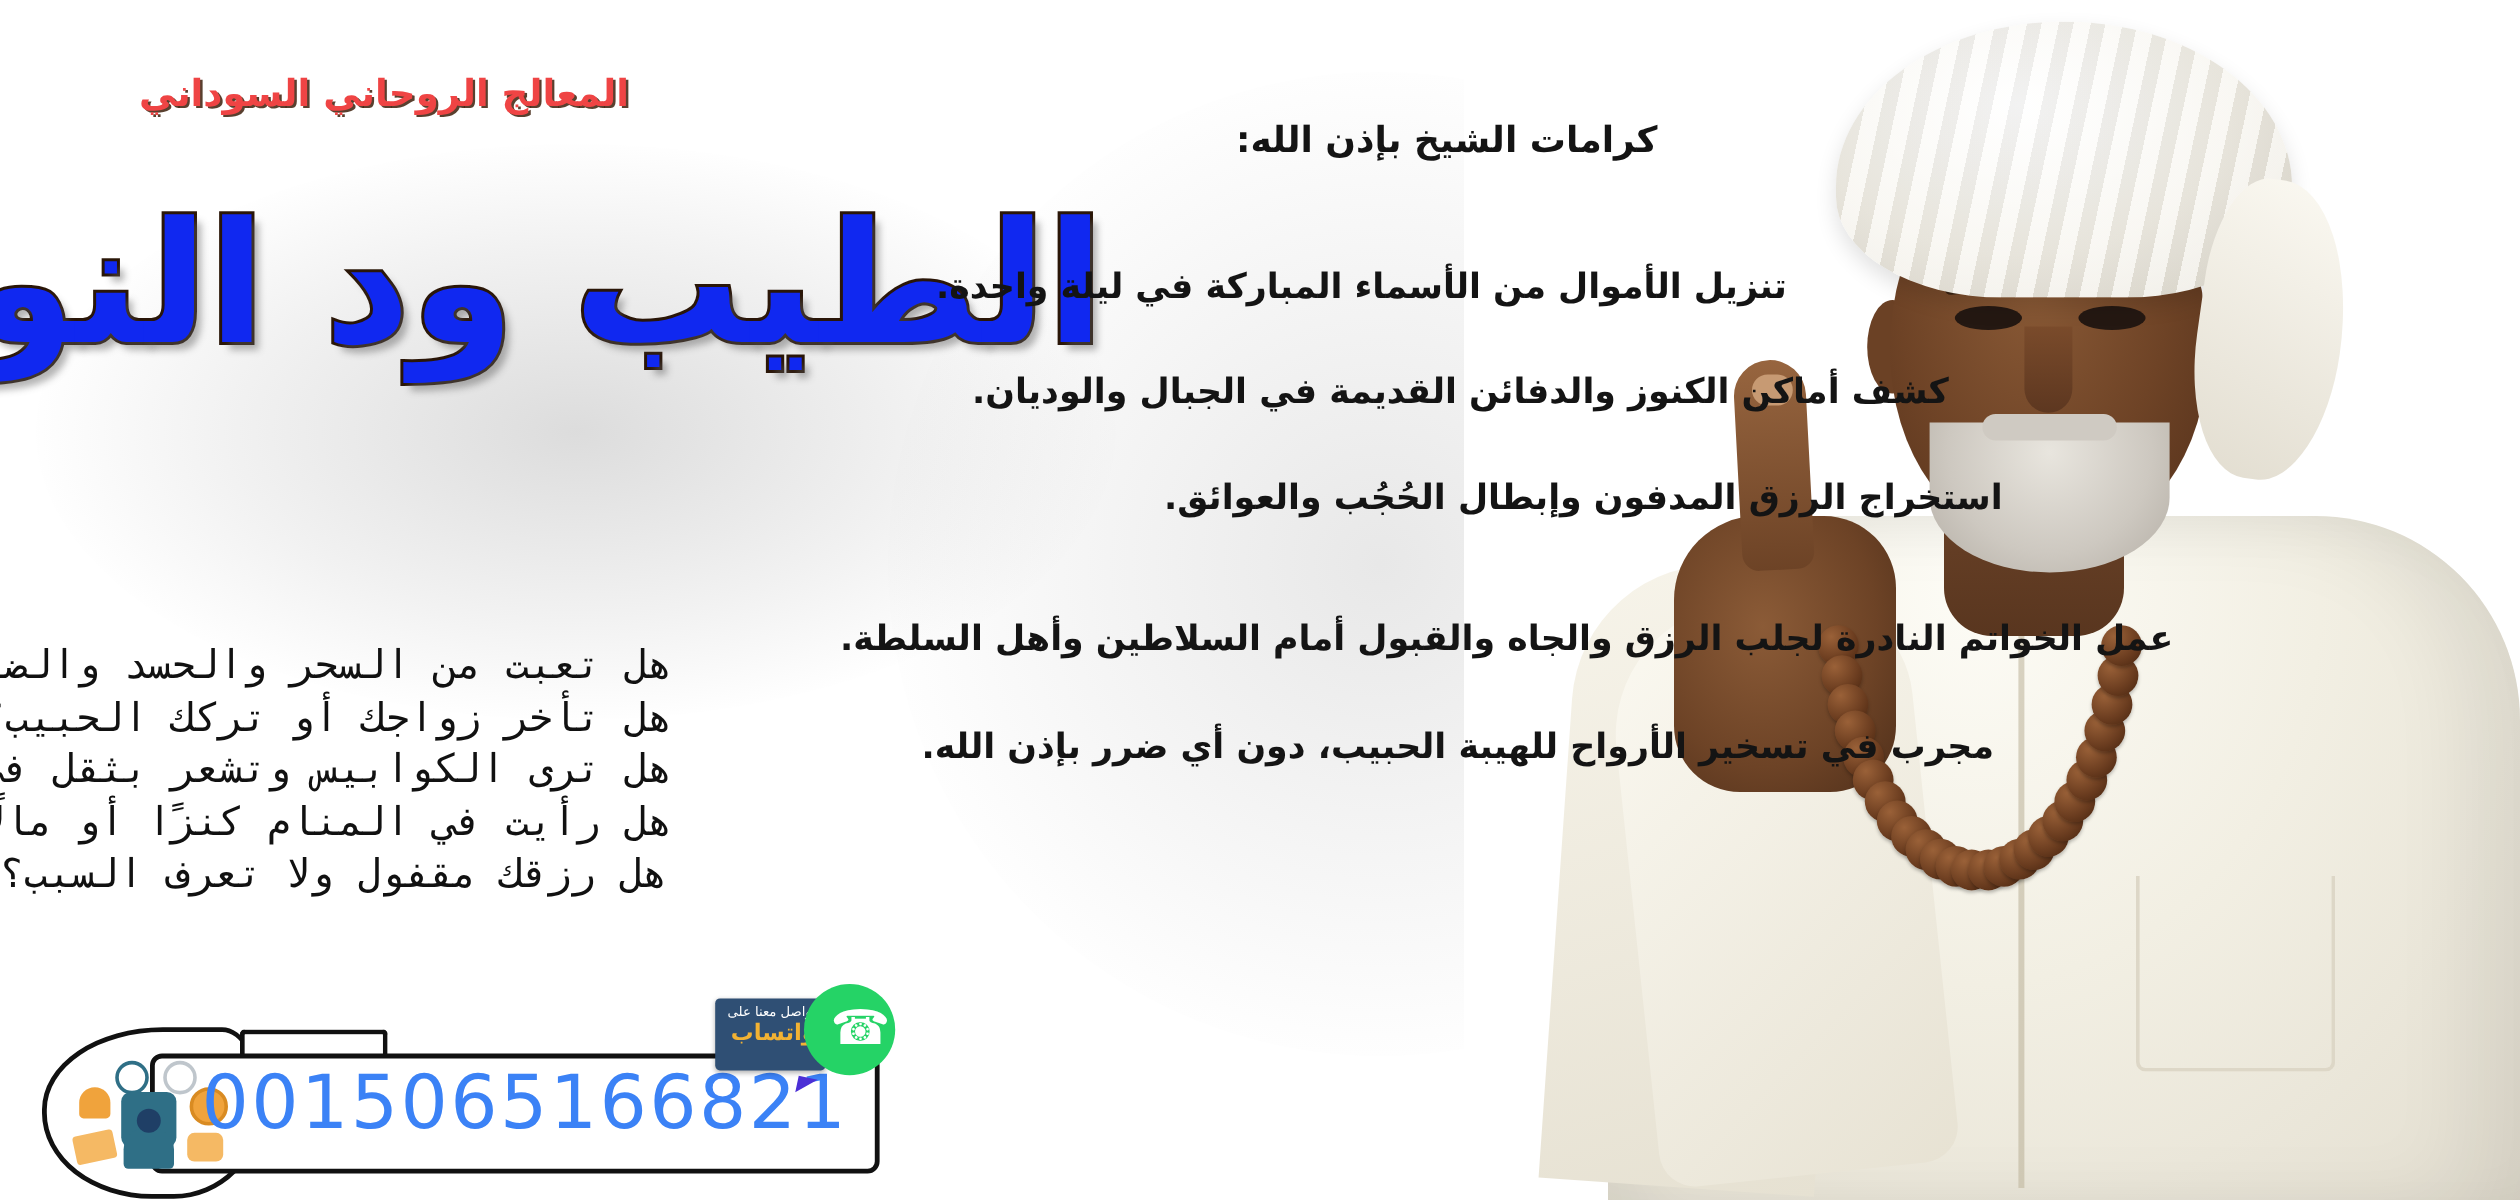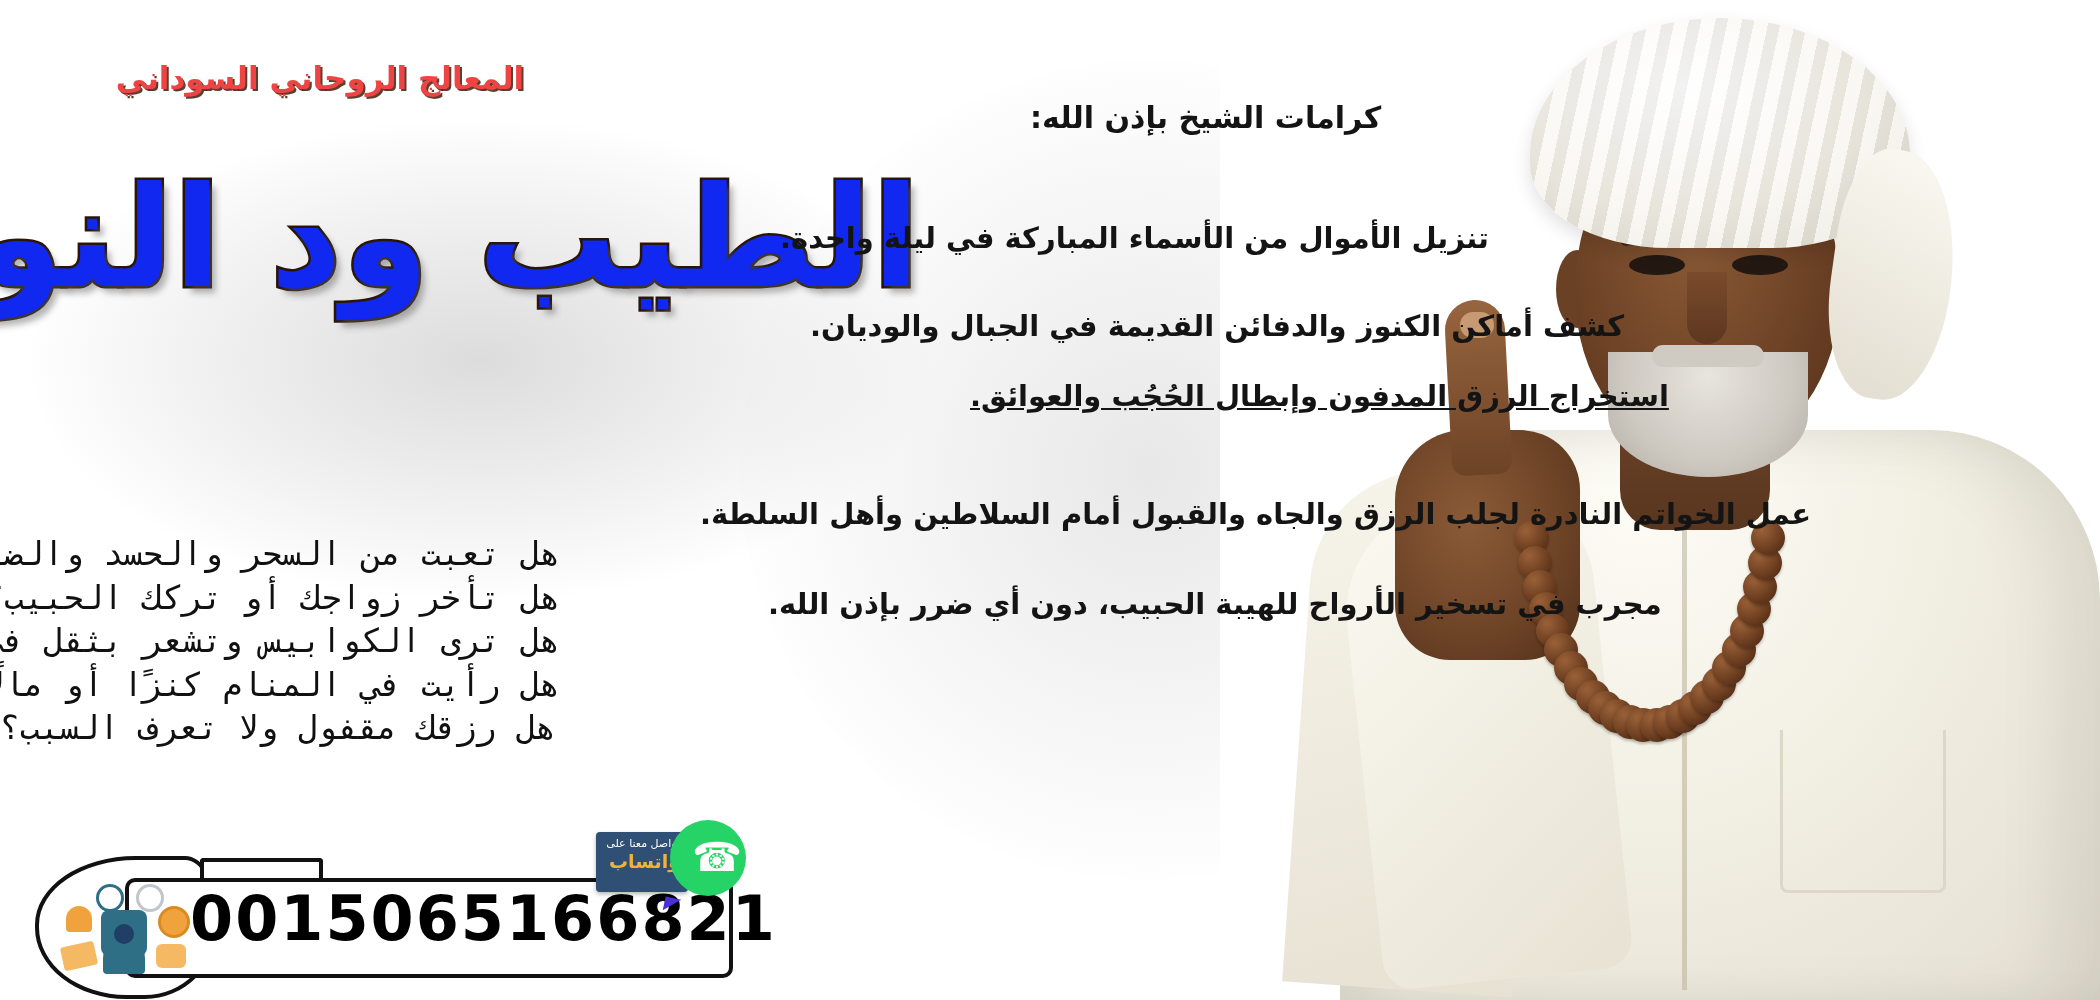--- a/index.html
+++ b/index.html
@@ -99,21 +99,21 @@
     text-align:left;
     font-family:"DejaVu Sans",sans-serif;
     font-weight:700;
     font-size:29px;
     color:#141414;
     white-space:nowrap;
     letter-spacing:.5px;
   }
   .bullets li:nth-child(1){margin-top:86px;padding-left:80px;}
   .bullets li:nth-child(2){margin-top:54px;padding-left:110px;}
-  .bullets li:nth-child(3){margin-top:36px;padding-left:270px;text-decoration:underline;}
+  .bullets li:nth-child(3){margin-top:54px;padding-left:270px;}
   .bullets li:nth-child(4){margin-top:84px;padding-left:0px;}
   .bullets li:nth-child(5){margin-top:56px;padding-left:68px;}
 
   
   .portrait{
     position:absolute;right:0;top:0;width:880px;height:1000px;
     overflow:hidden;
   }
   .p-bg{position:absolute;inset:0;background:#ffffff;}
   .robe{
@@ -202,25 +202,25 @@
   .contact-notch{
     position:absolute;left:170px;top:38px;width:115px;height:30px;
     background:#fff;border:4px solid #111;border-bottom:none;border-radius:4px 4px 0 0;
   }
   .contact-blob{
     position:absolute;left:5px;top:36px;width:175px;height:135px;
     background:#fff;border:4px solid #111;
     border-radius:55% 18% 40% 50%/48% 40% 52% 50%;
   }
   .phone-number{
-    position:absolute;left:160px;top:68px;width:520px;
+    position:absolute;left:138px;top:68px;width:520px;
     text-align:center;
     font-family:"DejaVu Sans",sans-serif;
-    font-weight:700;font-size:62px;letter-spacing:2px;
-    color:#000000;
+    font-weight:400;font-size:62px;letter-spacing:2px;
+    color:#3b82f6;
     line-height:1;
   }
   .icon-cluster{position:absolute;left:28px;top:62px;width:130px;height:100px;}
   .ic-phone{
     position:absolute;left:43px;top:28px;width:46px;height:46px;
     background:#2f6f86;border-radius:8px;
   }
   .ic-person{
     position:absolute;left:45px;top:58px;width:42px;height:34px;
     background:#2f6f86;border-radius:18px 18px 4px 4px;

